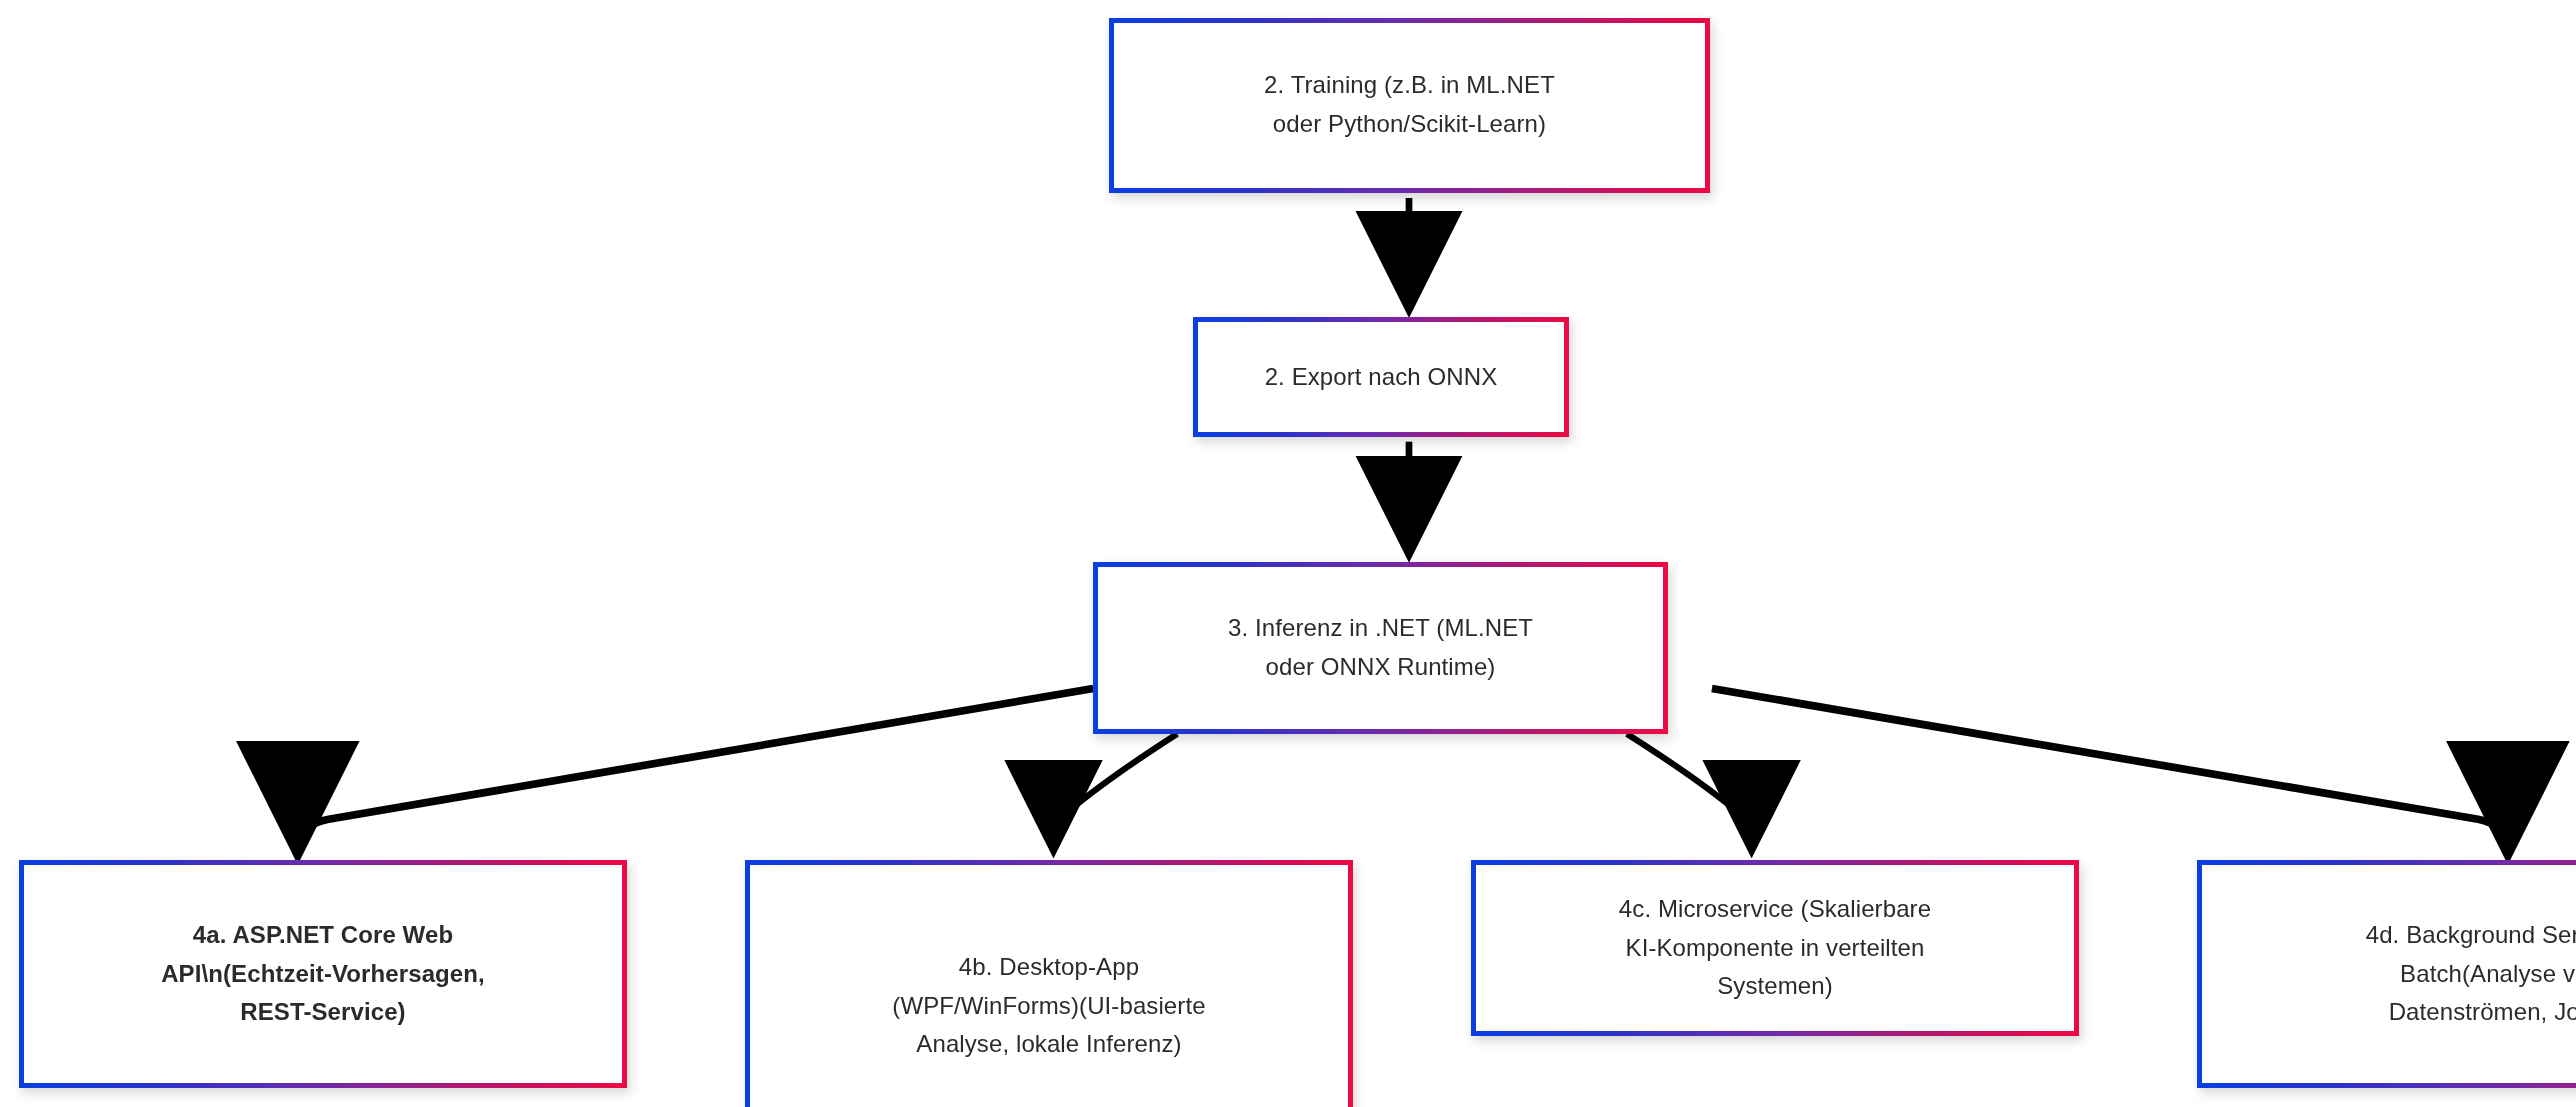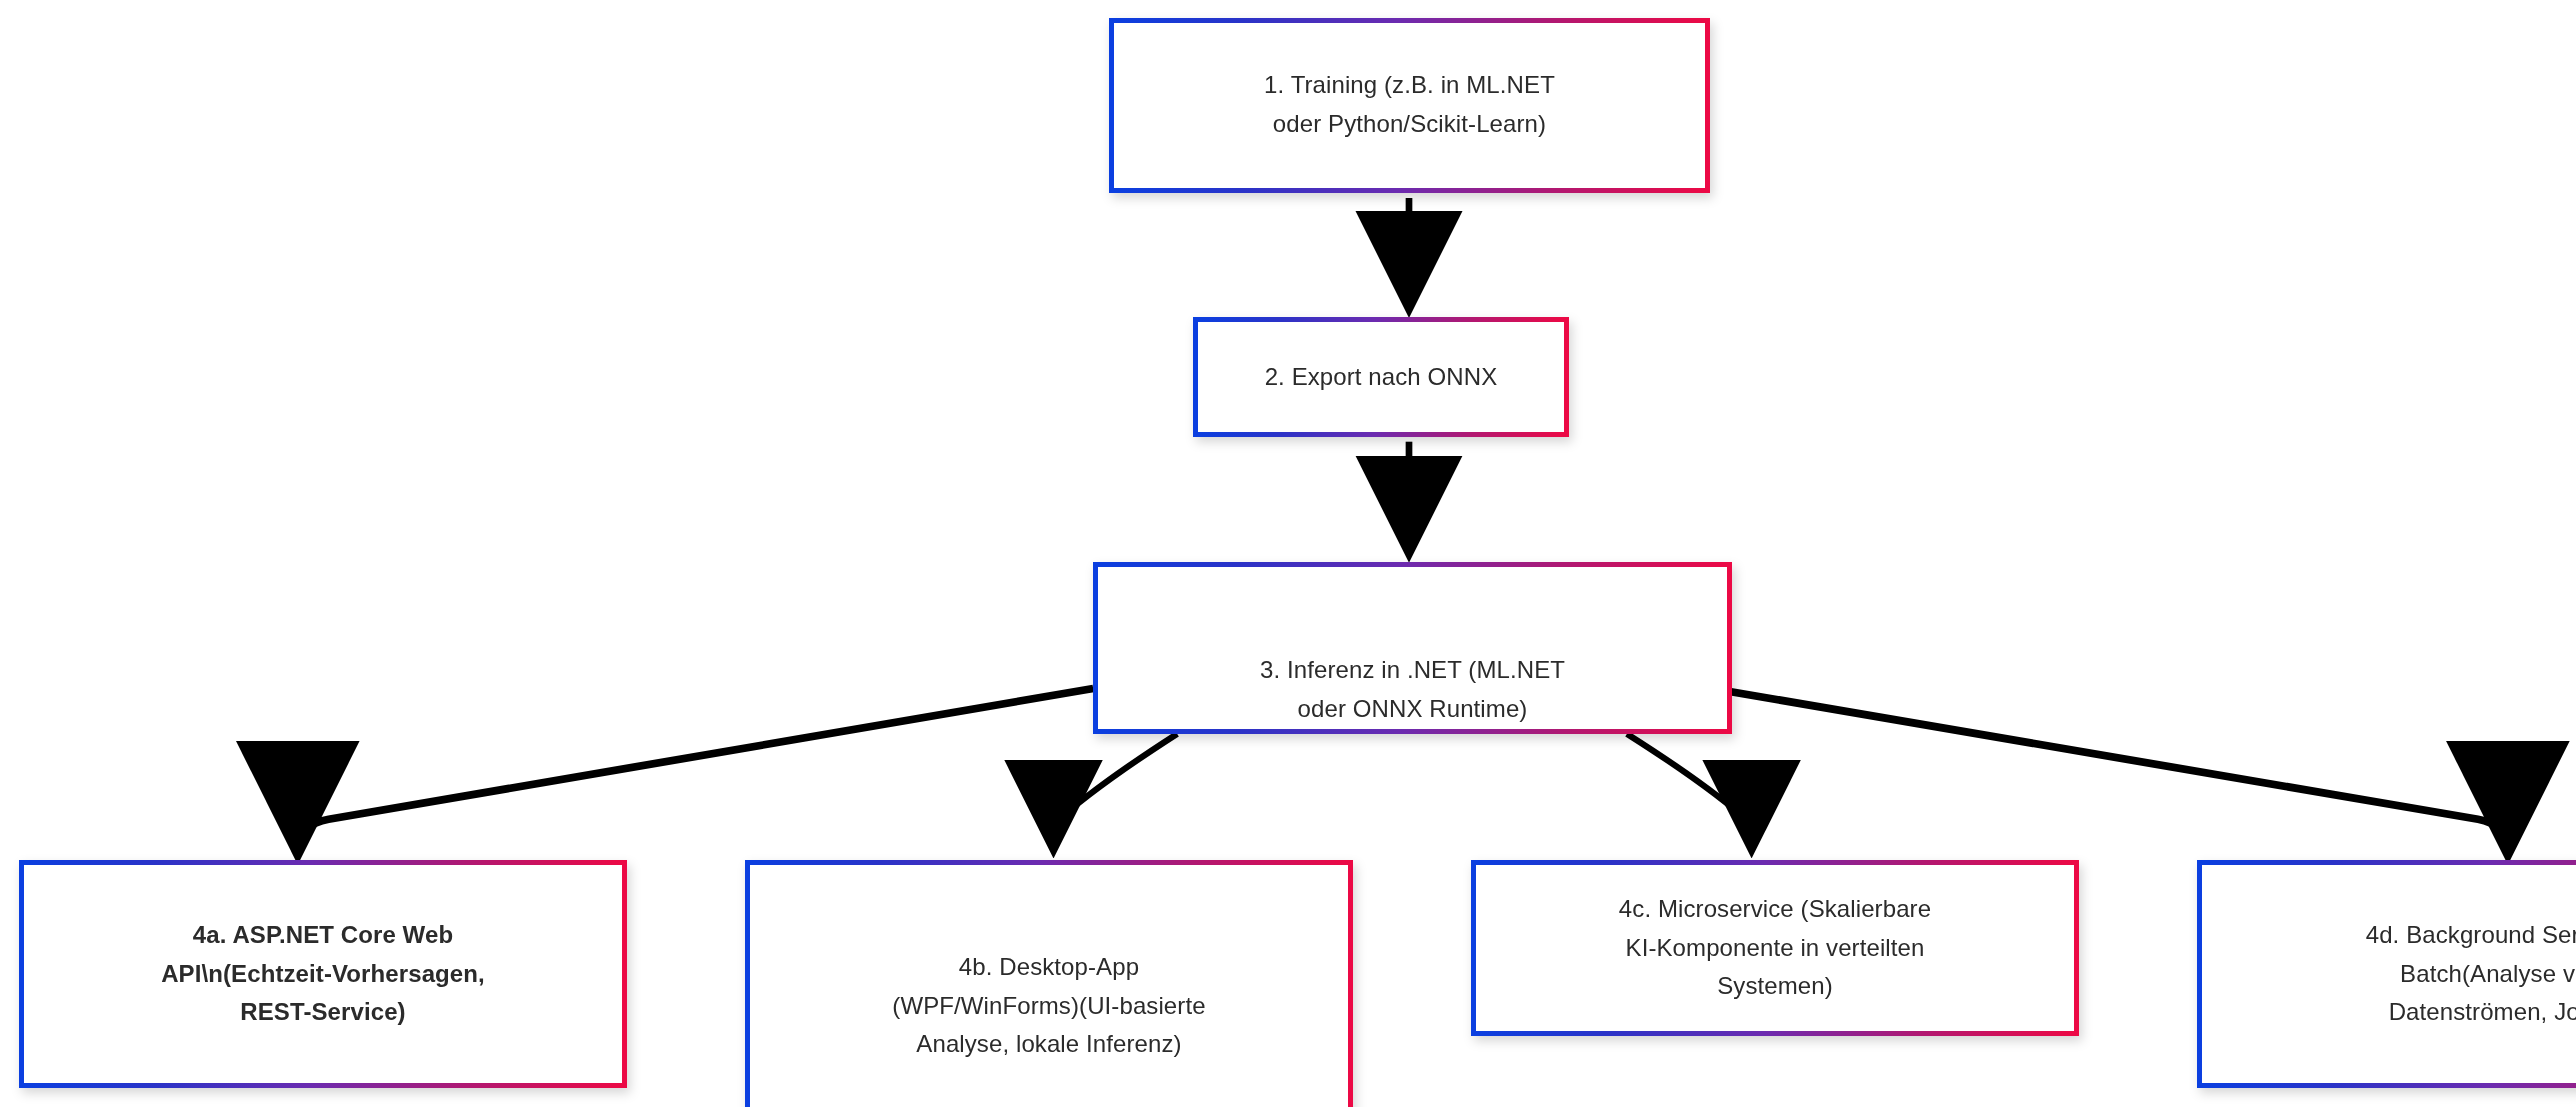--- a/index.html
+++ b/index.html
@@ -47,21 +47,21 @@
     font-size: 24px;
     line-height: 1.62;
     letter-spacing: 0.1px;
     white-space: pre-line;
     padding: 0 13.4px;
   }
 
   
   #node-train   { left: 1109px; top: 17.5px;   width: 601px; height: 175px; }
   #node-export  { left: 1193px; top: 317px;  width: 376px;  height: 120px; }
-  #node-infer   { left: 1093px; top: 562px; width: 639px; height: 172px; align-items: flex-end; }
+  #node-infer   { left: 1093px; top: 562px; width: 575px; height: 172px; }
 
   #node-webapi  { left: 19px;   top: 860px; width: 608px; height: 228px; font-weight: bold; }
   #node-desktop { left: 745px; top: 860px; width: 608px; height: 292px; }
   #node-micro   { left: 1471px; top: 860px; width: 608px; height: 176px; }
   #node-batch   { left: 2197px; top: 860px; width: 608px; height: 228px; }
 </style>
 </head>
 <body>
 
 <div id="canvas">
@@ -99,21 +99,21 @@
       <path d="M 3400 1596 L 3400 1618" stroke="#000000" stroke-width="12" fill="none" marker-end="url(#ah-thin)"></path>
     </g>
 
     <g>
       <path d="M 3323 1336 L 4810 1590 Q 4866 1600 4868 1650 L 4868 1607" stroke="#000000" stroke-width="15" fill="none" stroke-linecap="butt"></path>
       <path d="M 4868 1598 L 4868 1618" stroke="#000000" stroke-width="15" fill="none" marker-end="url(#ah-thin)"></path>
     </g>
   </svg>
 
   <div class="node" id="node-train">
-    <span class="node-label">1. Training (z.B. in ML.NET
+    <span class="node-label">2. Training (z.B. in ML.NET
 oder Python/Scikit-Learn)</span>
   </div>
 
   <div class="node" id="node-export">
     <span class="node-label">2. Export nach ONNX</span>
   </div>
 
   <div class="node" id="node-infer">
     <span class="node-label">3. Inferenz in .NET (ML.NET
 oder ONNX Runtime)</span>

